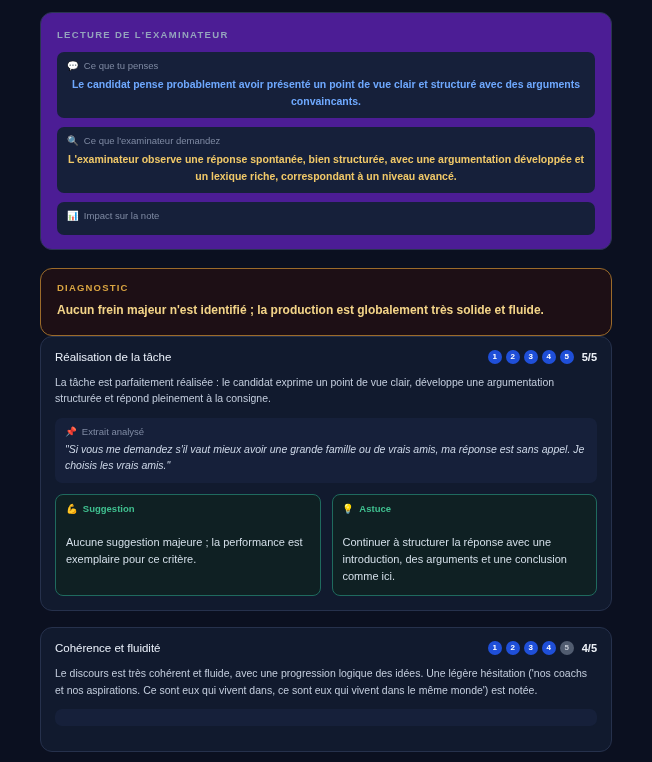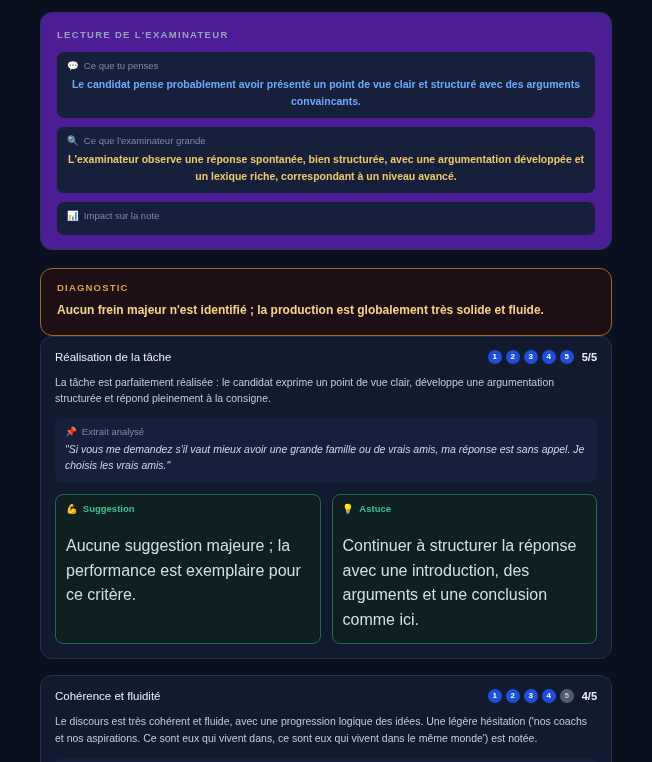--- a/index.html
+++ b/index.html
@@ -188,21 +188,21 @@
   .advice-label {
     font-size: 9.5px;
     font-weight: bold;
     color: #3fbf8f;
     margin-bottom: 5px;
     display: flex;
     align-items: center;
     gap: 5px;
   }
   .advice-text {
-    font-size: 16px;
+    font-size: 11px;
     line-height: 1.55;
     color: #d4dfe9;
     margin-top: 20px;
   }
 </style>
 </head>
 <body>
 
 <div class="page">
 
@@ -212,21 +212,21 @@
         <div class="insight-block">
           <div class="insight-label">
             <span class="emoji">💬</span>
             <span>Ce que tu penses</span>
           </div>
           <div class="insight-text tone-blue">Le candidat pense probablement avoir présenté un point de vue clair et structuré avec des arguments convaincants.</div>
         </div>
         <div class="insight-block">
           <div class="insight-label">
             <span class="emoji">🔍</span>
-            <span>Ce que l'examinateur grande</span>
+            <span>Ce que l'examinateur demandez</span>
           </div>
           <div class="insight-text tone-amber">L'examinateur observe une réponse spontanée, bien structurée, avec une argumentation développée et un lexique riche, correspondant à un niveau avancé.</div>
         </div>
         <div class="insight-block">
           <div class="insight-label">
             <span class="emoji">📊</span>
             <span>Impact sur la note</span>
           </div>
         </div>
       </div>

